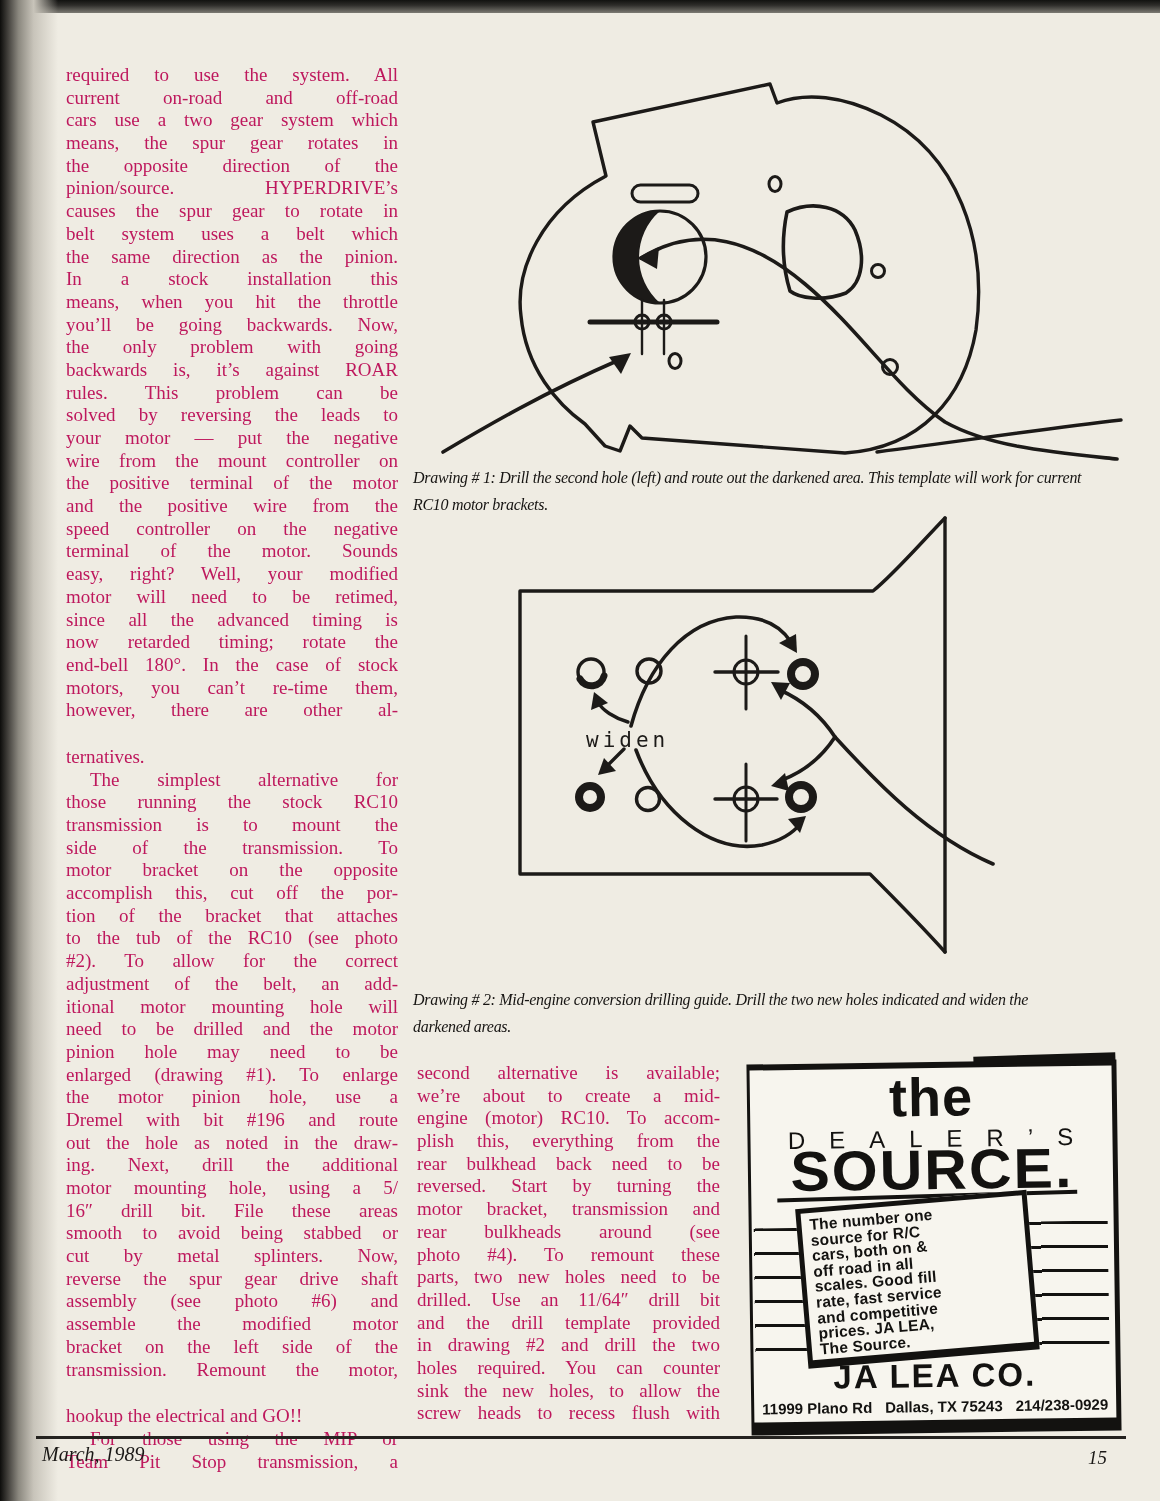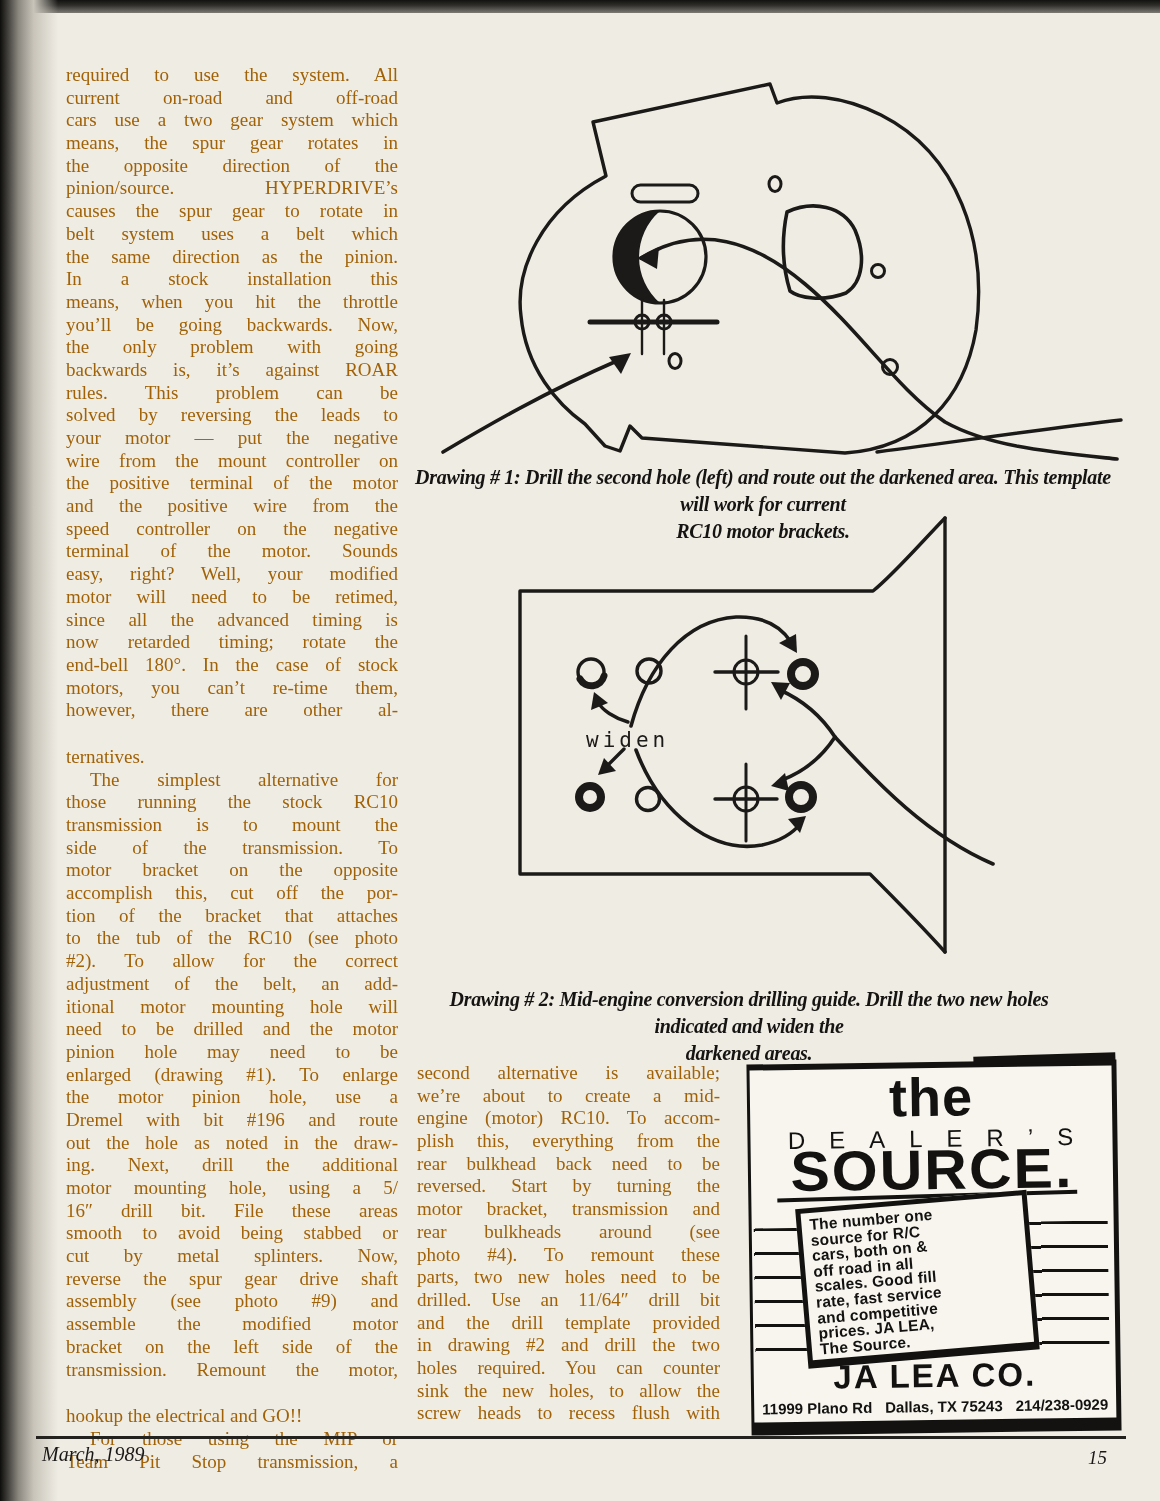--- a/index.html
+++ b/index.html
@@ -7,31 +7,31 @@
     width:1160px;height:1501px;position:relative;overflow:hidden;
     background:#efece3;color:#1b1917;
     font-family:"Liberation Serif", serif;
   }
   
   .scan-top{position:absolute;left:0;top:0;width:1160px;height:13px;
     background:linear-gradient(180deg,#121210 0%,#2e2d2a 40%,#7c7a73 100%);}
   .scan-left{position:absolute;left:0;top:0;width:58px;height:1501px;
     background:linear-gradient(90deg,#0d0d0b 0%,#3c3a36 12%,#8b887f 32%,#c8c4ba 58%,rgba(239,236,227,0) 100%);}
   
-  .col{position:absolute;font-size:19px;line-height:22.68px;color:#a16207;}
+  .col{position:absolute;font-size:19px;line-height:22.68px;color:#be185d;}
   .col-left{left:66px;top:64px;width:332px;}
   .col-mid{left:417px;top:1062px;width:303px;}
   .tline{text-align:justify;text-align-last:justify;}
   .tline.pend{text-align-last:left;margin-top:24px;}
   .tline.indent{text-indent:24px;}
   
   .fig{position:absolute;}
   .fig svg{display:block;}
-  .caption{position:absolute;text-align:center;font-weight:bold;font-style:italic;
-    font-size:20px;letter-spacing:-0.3px;line-height:27px;color:#161412;}
+  .caption{position:absolute;text-align:left;font-weight:normal;font-style:italic;
+    font-size:16px;letter-spacing:-0.3px;line-height:27px;color:#161412;}
   .caption-1{left:413px;top:464px;width:700px;}
   .caption-2{left:413px;top:986px;width:672px;}
   
   .footer-rule{position:absolute;left:36px;top:1436px;width:1090px;height:3px;background:#24221f;}
   .footer-issue{position:absolute;left:42px;top:1443px;font-style:italic;font-size:20px;text-align:right;}
   .footer-page{position:absolute;left:1088px;top:1447px;font-style:italic;font-size:19px;}
   
   .ad{position:absolute;left:749px;top:1062px;width:362px;height:352px;
     background:#f7f5ee;border:3px solid #131210;border-top-width:6px;
     border-right-width:5px;border-bottom-width:13px;transform:rotate(-0.8deg);
@@ -112,21 +112,21 @@
     <div class="tline">enlarged (drawing #1). To enlarge</div>
     <div class="tline">the motor pinion hole, use a</div>
     <div class="tline">Dremel with bit #196 and route</div>
     <div class="tline">out the hole as noted in the draw-</div>
     <div class="tline">ing. Next, drill the additional</div>
     <div class="tline">motor mounting hole, using a 5/</div>
     <div class="tline">16″ drill bit. File these areas</div>
     <div class="tline">smooth to avoid being stabbed or</div>
     <div class="tline">cut by metal splinters. Now,</div>
     <div class="tline">reverse the spur gear drive shaft</div>
-    <div class="tline">assembly (see photo #9) and</div>
+    <div class="tline">assembly (see photo #6) and</div>
     <div class="tline">assemble the modified motor</div>
     <div class="tline">bracket on the left side of the</div>
     <div class="tline">transmission. Remount the motor,</div>
     <div class="tline pend">hookup the electrical and GO!!</div>
     <div class="tline indent">For those using the MIP or</div>
     <div class="tline">Team Pit Stop transmission, a</div>
   </div>
 
 <div class="col col-mid">
     <div class="tline">second alternative is available;</div>

